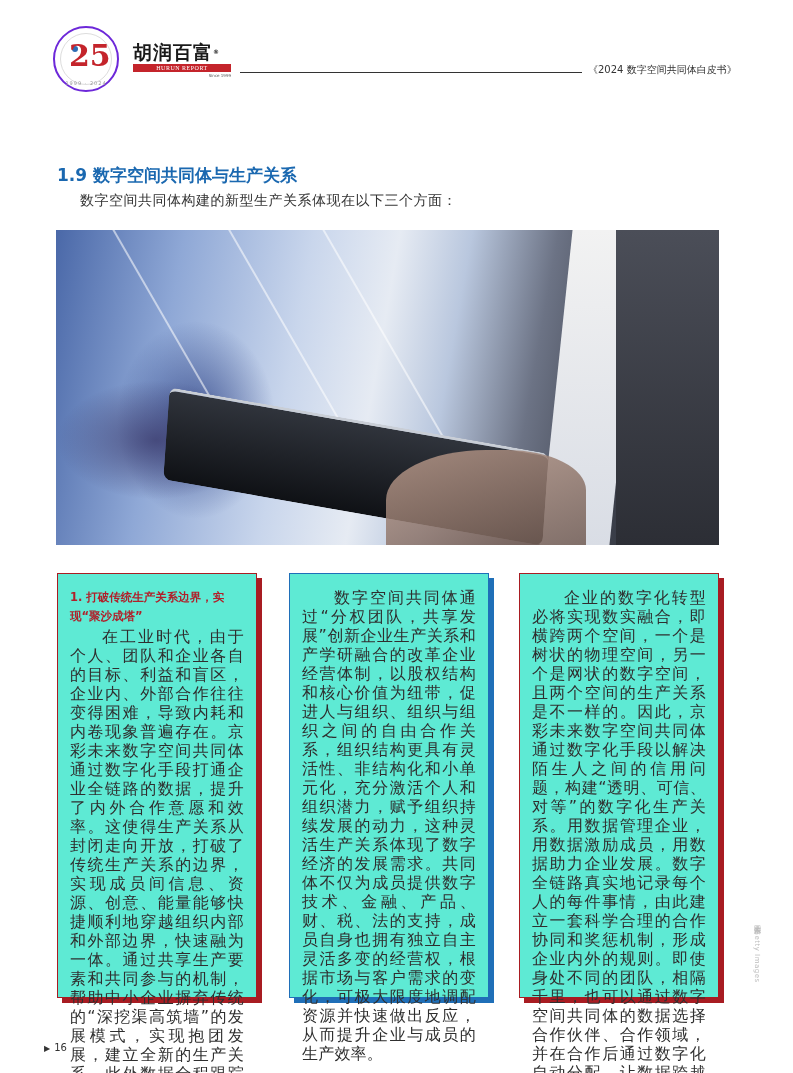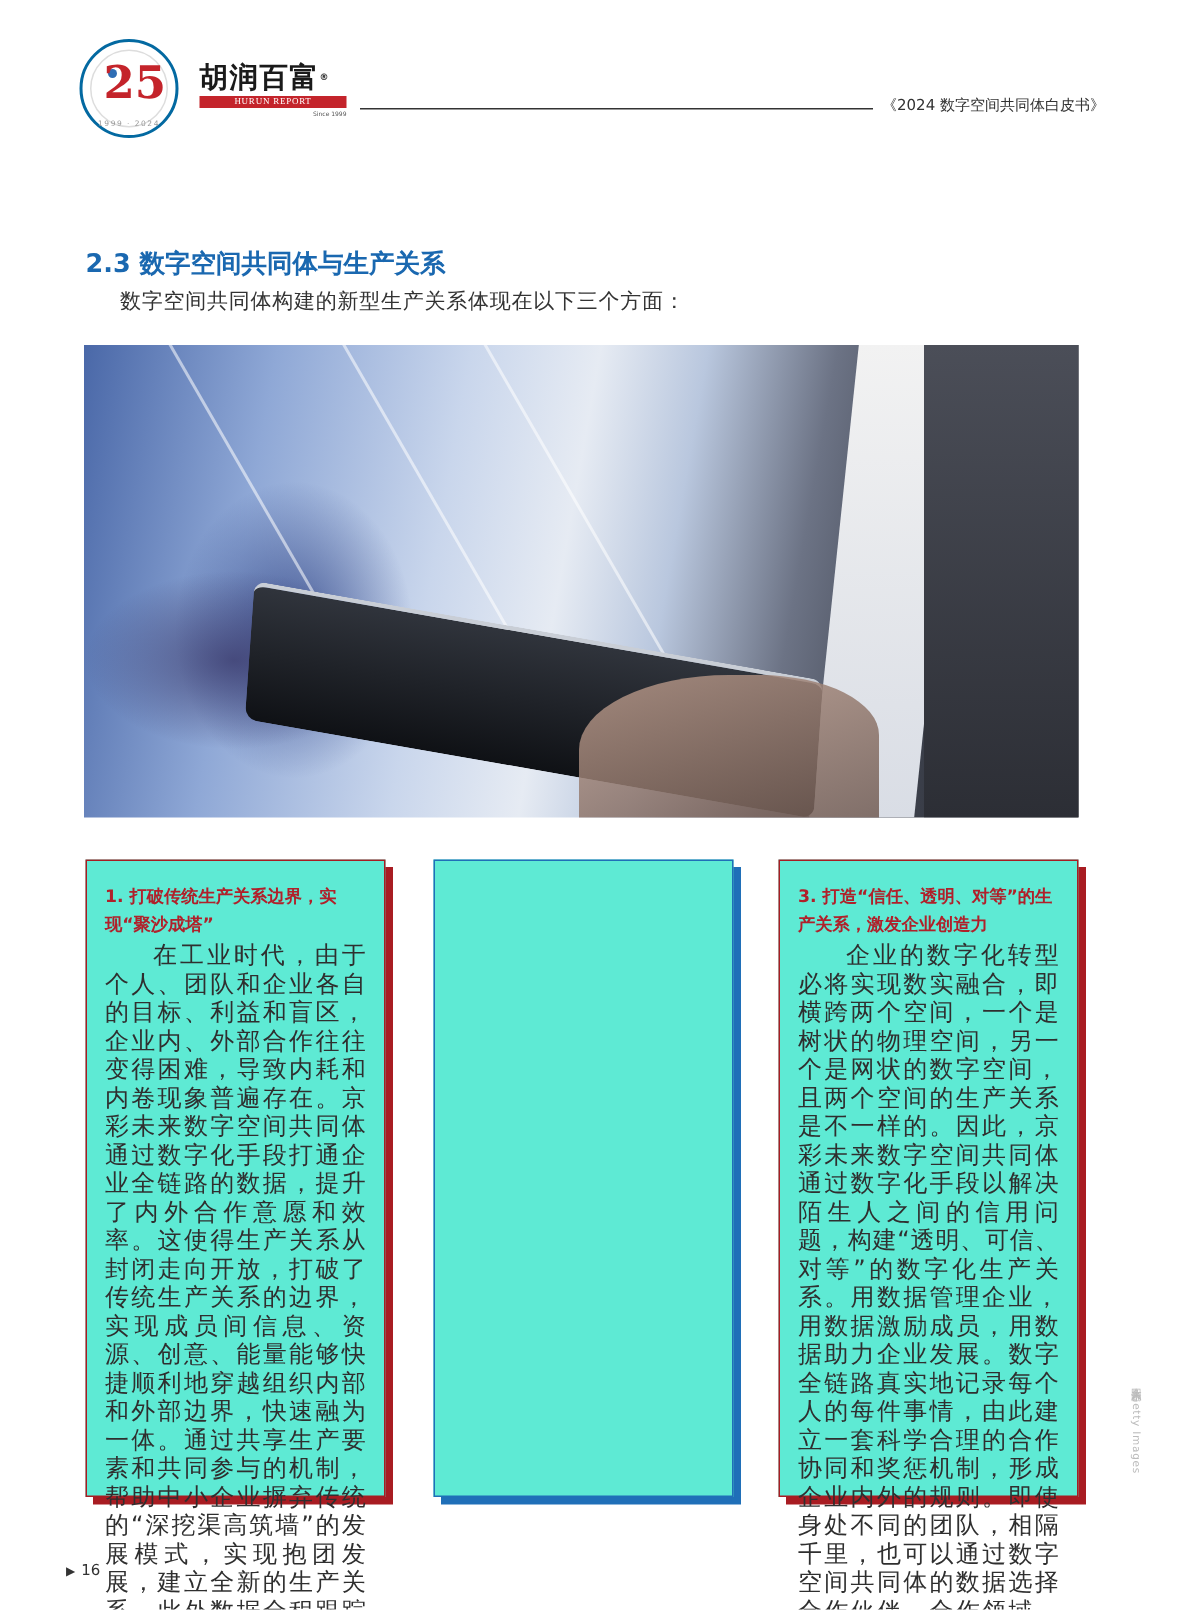--- a/index.html
+++ b/index.html
@@ -1,21 +1,21 @@
 <!DOCTYPE html>
 <html><head>
 <meta charset="utf-8">
 <style>
   html, body { margin: 0; padding: 0; background: #ffffff; }
   body { width: 793px; height: 1073px; position: relative; overflow: hidden;
          font-family: "DejaVu Sans", "Liberation Sans", sans-serif; color: #2a2a2a; }
 
   
   .logo-circle { position: absolute; left: 53px; top: 26px; width: 66px; height: 66px;
-    border-radius: 50%; border: 2px solid #0369a1; box-sizing: border-box; background: #fff; }
+    border-radius: 50%; border: 2px solid #6d28d9; box-sizing: border-box; background: #fff; }
   .logo-circle .ring { position: absolute; left: 5px; top: 5px; width: 52px; height: 52px;
     border-radius: 50%; border: 1px solid #ddd; box-sizing: border-box; }
   .logo-circle .glyph { position: absolute; left: 14px; top: 13px; font-size: 30px; font-weight: bold;
     color: #c4242b; line-height: 1; font-family: "DejaVu Serif", serif; }
   .logo-circle .dot { position: absolute; left: 17px; top: 18px; width: 6px; height: 6px; border-radius: 50%; background: #2e6db4; }
   .logo-circle .years { position: absolute; bottom: 4px; left: 0; right: 0; text-align: center; font-size: 5px; color: #999; letter-spacing: 1px; }
   .brand { position: absolute; left: 133px; top: 42px; }
   .brand .cn { font-size: 19px; font-weight: bold; color: #1a1a1a; letter-spacing: 1px; line-height: 20px; font-family: "DejaVu Sans", sans-serif; }
   .brand .reg { font-size: 6px; vertical-align: top; }
   .brand .bar { margin-top: 2px; width: 98px; height: 8px; background: #c4242b; color: #fff; font-size: 6px;
@@ -64,21 +64,21 @@
   <div class="years">1999 · 2024</div>
 </div>
 <div class="brand">
   <div class="cn"><span>胡润百富</span><span class="reg">®</span></div>
   <div class="bar">HURUN REPORT</div>
   <div class="since">Since 1999</div>
 </div>
 <div class="header-rule"></div>
 <div class="header-title">《2024 数字空间共同体白皮书》</div>
 
-<div class="section-title">2.3 数字空间共同体与生产关系</div>
+<div class="section-title">1.9 数字空间共同体与生产关系</div>
 <div class="intro">数字空间共同体构建的新型生产关系体现在以下三个方面：</div>
 
 <div class="hero">
   <div class="blur2"></div>
   <div class="blur1"></div>
   <div class="beam" style="left:120px; top:-20px;"></div>
   <div class="beam" style="left:230px; top:-30px;"></div>
   <div class="beam" style="left:330px; top:-20px;"></div>
   <div class="shirt"></div>
   <div class="suit"></div>
@@ -87,25 +87,25 @@
 </div>
 
 <div class="box red" style="left:57px;">
   <div class="inner">
     <div class="heading">1. 打破传统生产关系边界，实现“聚沙成塔”</div>
     <div class="body">在工业时代，由于个人、团队和企业各自的目标、利益和盲区，企业内、外部合作往往变得困难，导致内耗和内卷现象普遍存在。京彩未来数字空间共同体通过数字化手段打通企业全链路的数据，提升了内外合作意愿和效率。这使得生产关系从封闭走向开放，打破了传统生产关系的边界，实现成员间信息、资源、创意、能量能够快捷顺利地穿越组织内部和外部边界，快速融为一体。通过共享生产要素和共同参与的机制，帮助中小企业摒弃传统的“深挖渠高筑墙”的发展模式，实现抱团发展，建立全新的生产关系。此外数据全程跟踪分析确保了共同体参与者的分利，最大化地释放团队潜力。让广大中小企业从竞争经济走向共享经济，推动中小企业快速进入数字经济快车道，践行国家“共同富裕”的伟大战略。</div>
   </div>
 </div>
 <div class="box blue" style="left:289px;">
   <div class="inner">
+    <div class="body">数字空间共同体通过“分权团队，共享发展”创新企业生产关系和产学研融合的改革企业经营体制，以股权结构和核心价值为纽带，促进人与组织、组织与组织之间的自由合作关系，组织结构更具有灵活性、非结构化和小单元化，充分激活个人和组织潜力，赋予组织持续发展的动力，这种灵活生产关系体现了数字经济的发展需求。共同体不仅为成员提供数字技术、金融、产品、财、税、法的支持，成员自身也拥有独立自主灵活多变的经营权，根据市场与客户需求的变化，可极大限度地调配资源并快速做出反应，从而提升企业与成员的生产效率。</div>
   </div>
 </div>
 <div class="box red" style="left:519px;">
   <div class="inner">
-    <div class="heading">3. 打造“信任、透明、对等”的生产关系，激发企业创造力</div>
     <div class="body">企业的数字化转型必将实现数实融合，即横跨两个空间，一个是树状的物理空间，另一个是网状的数字空间，且两个空间的生产关系是不一样的。因此，京彩未来数字空间共同体通过数字化手段以解决陌生人之间的信用问题，构建“透明、可信、对等”的数字化生产关系。用数据管理企业，用数据激励成员，用数据助力企业发展。数字全链路真实地记录每个人的每件事情，由此建立一套科学合理的合作协同和奖惩机制，形成企业内外的规则。即使身处不同的团队，相隔千里，也可以通过数字空间共同体的数据选择合作伙伴、合作领域，并在合作后通过数字化自动分配，让数据跨越传统生产关系中的盲区，在共同体内实现“按劳分配，论功行赏”，唯“亩产论英雄”。</div>
   </div>
 </div>
 
 <div class="credit-side">图片来源：Getty Images</div>
 
 <div class="page-num">
   <span class="tri">▶</span><span>16</span>
 </div>
 

